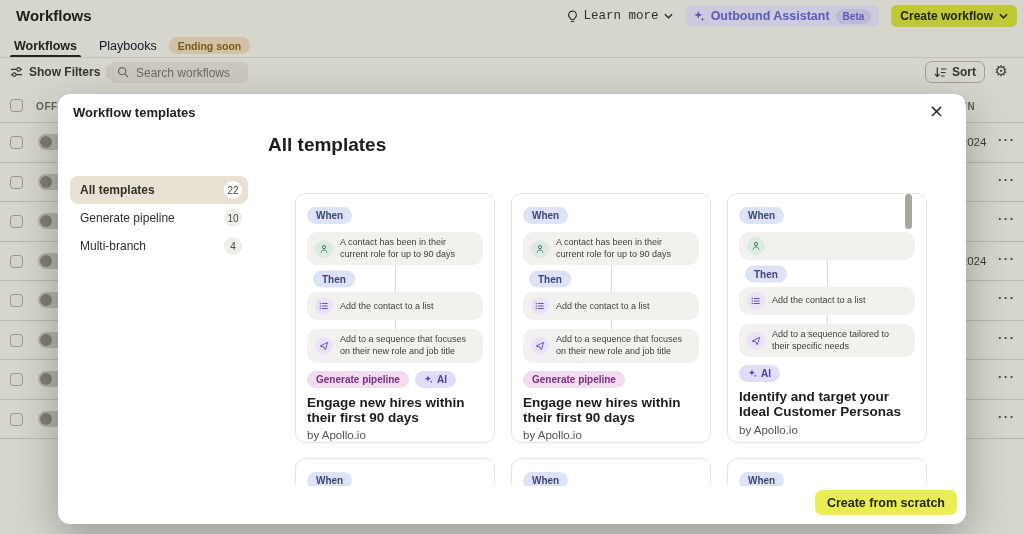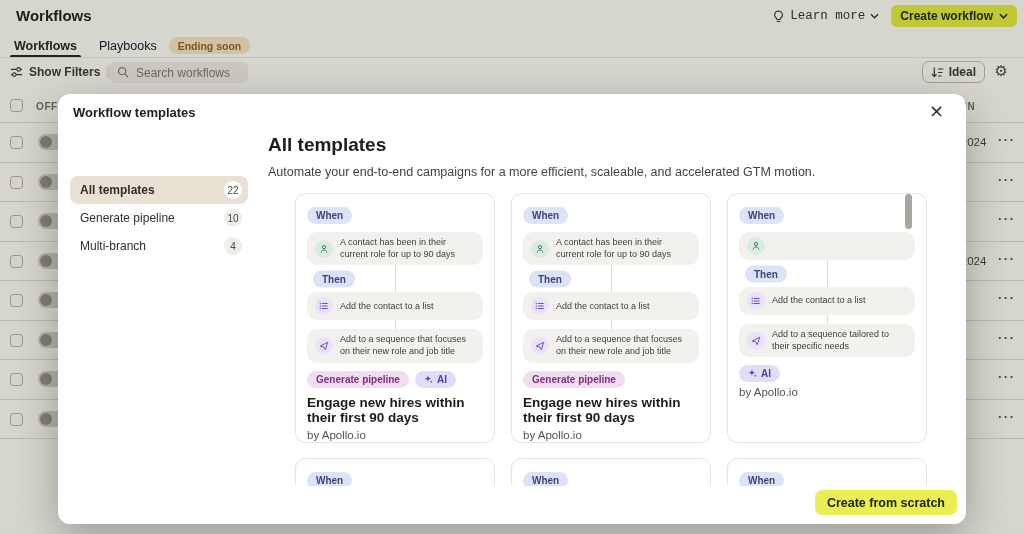--- a/index.html
+++ b/index.html
@@ -119,20 +119,30 @@
             <path d="M6.3 14.2h3.4" stroke="#33312b" stroke-width="1.3" stroke-linecap="round"></path>
           </svg>
       </span>
       <span>Learn more</span>
       <span class="icon" style="color:#33312b">
         <svg width="9" height="6" viewBox="0 0 10 6">
             <path d="M1 1l4 4 4-4" stroke="currentColor" stroke-width="1.5" fill="none"></path>
           </svg>
       </span>
     </div>
+    <div class="oa-btn">
+      <span class="icon">
+        <svg width="12" height="12" viewBox="0 0 16 16">
+            <path d="M7 1l1.4 4.1L12.5 6.5 8.4 7.9 7 12 5.6 7.9 1.5 6.5l4.1-1.4z" fill="#6762d6"></path>
+            <path d="M12.8 9.5l.7 2 2 .7-2 .7-.7 2-.7-2-2-.7 2-.7z" fill="#6762d6"></path>
+          </svg>
+      </span>
+      <span>Outbound Assistant</span>
+      <span class="beta">Beta</span>
+    </div>
     <button class="cw-btn">
       <span>Create workflow</span>
       <span class="icon" style="color:#25290a">
         <svg width="9" height="6" viewBox="0 0 10 6">
             <path d="M1 1l4 4 4-4" stroke="currentColor" stroke-width="1.8" fill="none"></path>
           </svg>
       </span>
     </button>
   </div>
 
@@ -165,21 +175,21 @@
     <input type="text" placeholder="Search workflows" style="">
   </div>
 
   <button class="sort-btn">
     <span class="icon">
       <svg width="13" height="11" viewBox="0 0 14 12">
           <path d="M3.5 1v9.4M3.5 10.4L1.4 8M3.5 10.4L5.6 8" stroke="#3a3833" stroke-width="1.3" fill="none" stroke-linecap="round"></path>
           <path d="M8 2.2h5M8 6h4M8 9.8h3" stroke="#3a3833" stroke-width="1.3" stroke-linecap="round"></path>
         </svg>
     </span>
-    <span>Ideal</span>
+    <span>Sort</span>
   </button>
   <button class="gear-btn icon">⚙</button>
 
   <div class="table">
     <div class="thead">
       <span class="cb" style="top:9px"></span>
       <span class="th" style="left:36px">OFF</span>
       <span class="th" style="left:920px">LAST RUN</span>
     </div>
     <div id="table-rows">
@@ -260,21 +270,20 @@
           <div>Generate pipeline</div>
           <div class="side-count">10</div>
         </div>
         <div class="side-item">
           <div>Multi-branch</div>
           <div class="side-count">4</div>
         </div>
       </div>
 
     <div class="main-heading">All templates</div>
-    <div class="main-desc">Automate your end-to-end campaigns for a more efficient, scaleable, and accelerated GTM motion.</div>
 
     <div class="cards-viewport">
       <div class="cards-row" id="cards-row-1">
           <div class="card"><div class="pill-badge">When</div><div class="step" style="margin-top: 8px;">
               <div class="sic trigger">
                 <svg width="10" height="10" viewBox="0 0 16 16">
                   <circle cx="8" cy="5" r="2.6" fill="none" stroke="var(--trigger-icon-fg)" stroke-width="1.6"></circle>
                   <path d="M3.5 13.2c.8-2.7 2.5-3.7 4.5-3.7s3.7 1 4.5 3.7" stroke="var(--trigger-icon-fg)" stroke-width="1.6" fill="none" stroke-linecap="round"></path>
                 </svg>
               </div>
@@ -376,21 +385,21 @@
             </div><div class="tags-row">
               <div class="tag ai">
                 <div class="icon">
                   <svg width="9" height="9" viewBox="0 0 16 16">
                     <path d="M7 1l1.4 4.1 4.1 1.4-4.1 1.4L7 12 5.6 7.9 1.5 6.5l4.1-1.4z" fill="var(--tag-ai-text)"></path>
                     <path d="M12.8 9.8l.6 1.8 1.8.6-1.8.6-.6 1.8-.6-1.8-1.8-.6 1.8-.6z" fill="var(--tag-ai-text)"></path>
                   </svg>
                 </div>
                 <div>AI</div>
               </div>
-            </div><div class="card-by">by Apollo.io</div></div>
+            </div><div class="card-title">Identify and target your Ideal Customer Personas</div><div class="card-by">by Apollo.io</div></div>
         </div>
       <div class="cards-row" id="cards-row-2">
           <div class="card"><div class="pill-badge">When</div></div>
           <div class="card"><div class="pill-badge">When</div></div>
           <div class="card"><div class="pill-badge">When</div></div>
         </div>
     </div>
 
     <div class="scroll-thumb"></div>
 

